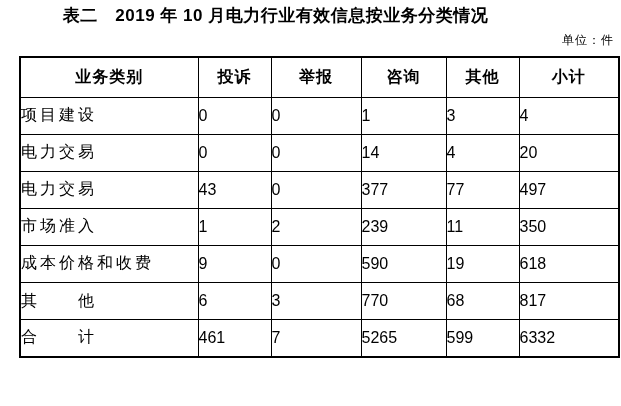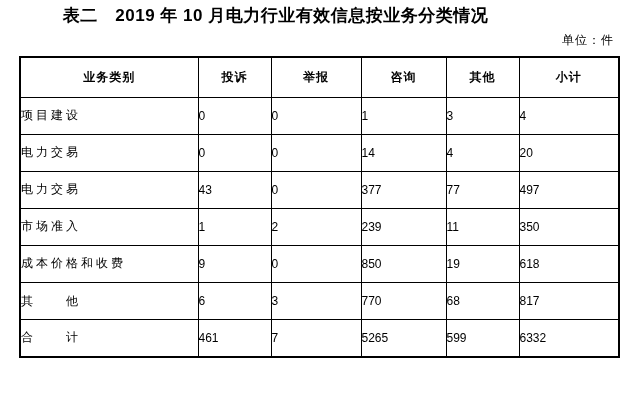--- a/index.html
+++ b/index.html
@@ -39,21 +39,21 @@
     width: 599px;
     border-collapse: collapse;
     table-layout: fixed;
     border: 2px solid #000000;
   }
   table.info-table th,
   table.info-table td {
     border: 1.5px solid #000000;
     vertical-align: middle;
     padding: 0;
-    font-size: 12px;
+    font-size: 16px;
     overflow: hidden;
   }
   table.info-table thead tr { height: 40px; }
   table.info-table tbody tr { height: 37.1px; }
   table.info-table th {
     font-weight: bold;
     letter-spacing: 1px;
   }
   td.category-cell {
     font-family: Liberation Serif, serif;
@@ -120,21 +120,21 @@
           <td class="value-cell">1</td>
           <td class="value-cell">2</td>
           <td class="value-cell">239</td>
           <td class="value-cell">11</td>
           <td class="value-cell">350</td>
         </tr>
         <tr>
           <td class="category-cell">成本价格和收费</td>
           <td class="value-cell">9</td>
           <td class="value-cell">0</td>
-          <td class="value-cell">850</td>
+          <td class="value-cell">590</td>
           <td class="value-cell">19</td>
           <td class="value-cell">618</td>
         </tr>
         <tr>
           <td class="category-cell">其　　他</td>
           <td class="value-cell">6</td>
           <td class="value-cell">3</td>
           <td class="value-cell">770</td>
           <td class="value-cell">68</td>
           <td class="value-cell">817</td>

